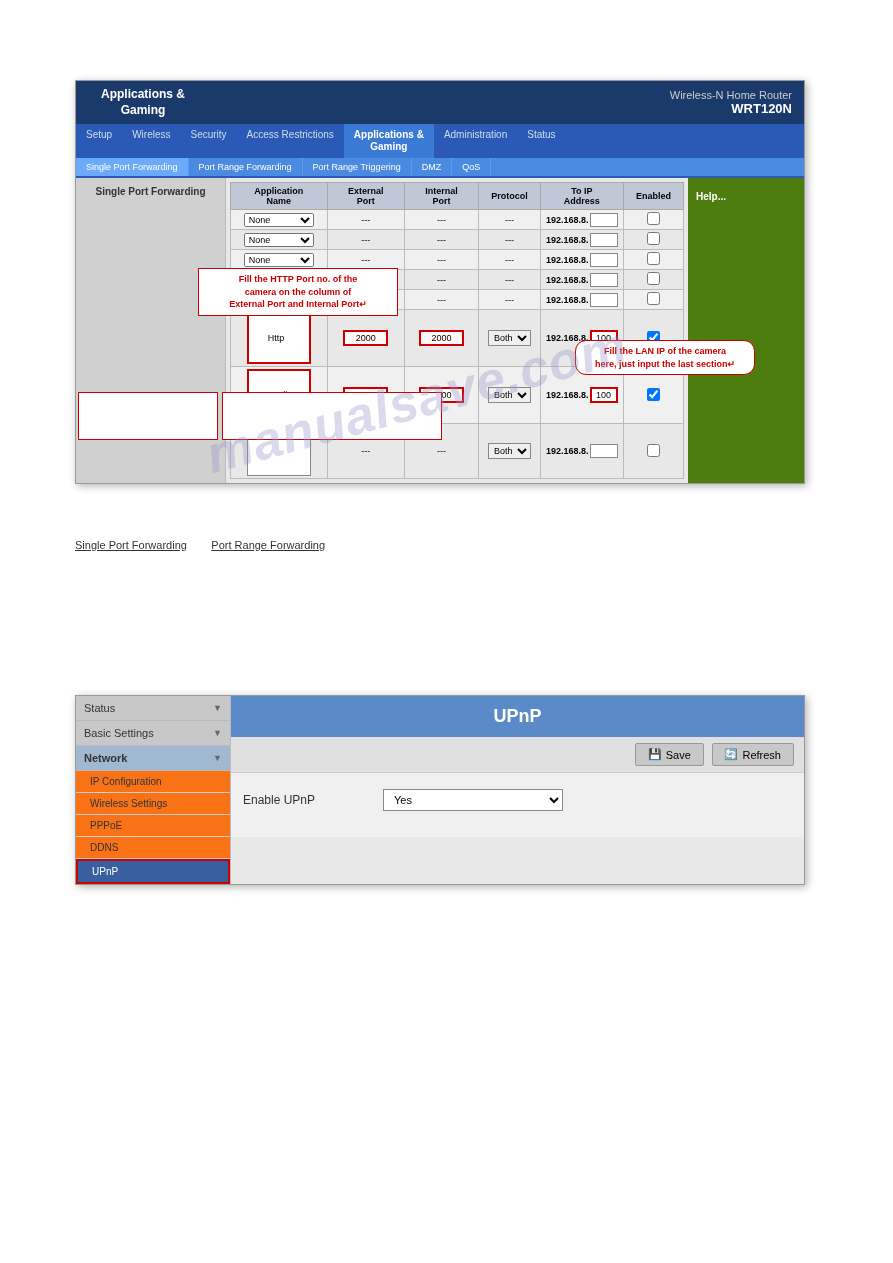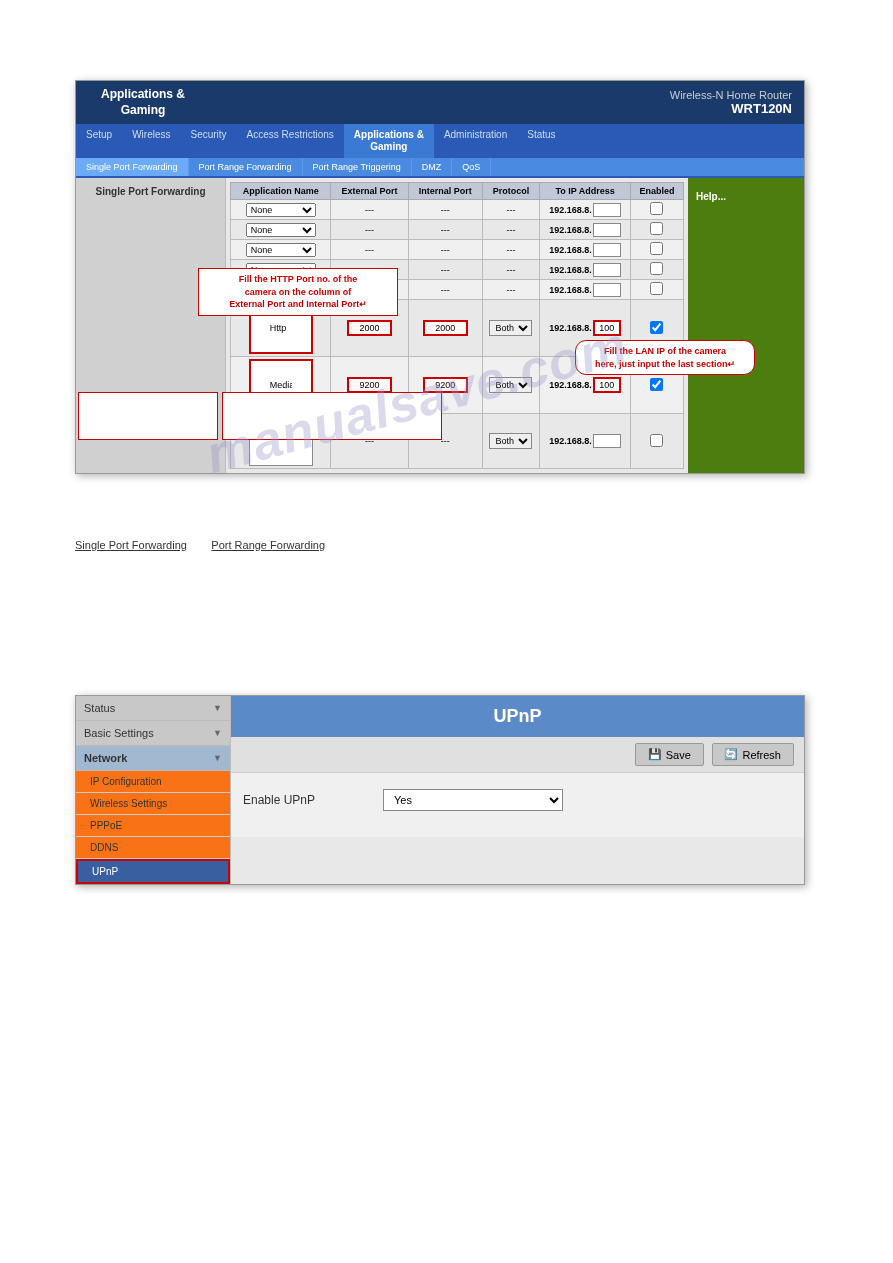--- a/index.html
+++ b/index.html
@@ -122,21 +122,21 @@
     }
 
     .pf-table {
       width: 100%;
       border-collapse: collapse;
       font-size: 9px;
     }
     .pf-table th {
       background: #c0c8d8;
       border: 1px solid #aaa;
-      padding: 3px 5px;
+      padding: 3px 12px;
       text-align: center;
       font-size: 9px;
     }
     .pf-table td {
       border: 1px solid #bbb;
       padding: 2px 3px;
       text-align: center;
       background: #f0f0f0;
       font-size: 9px;
     }

